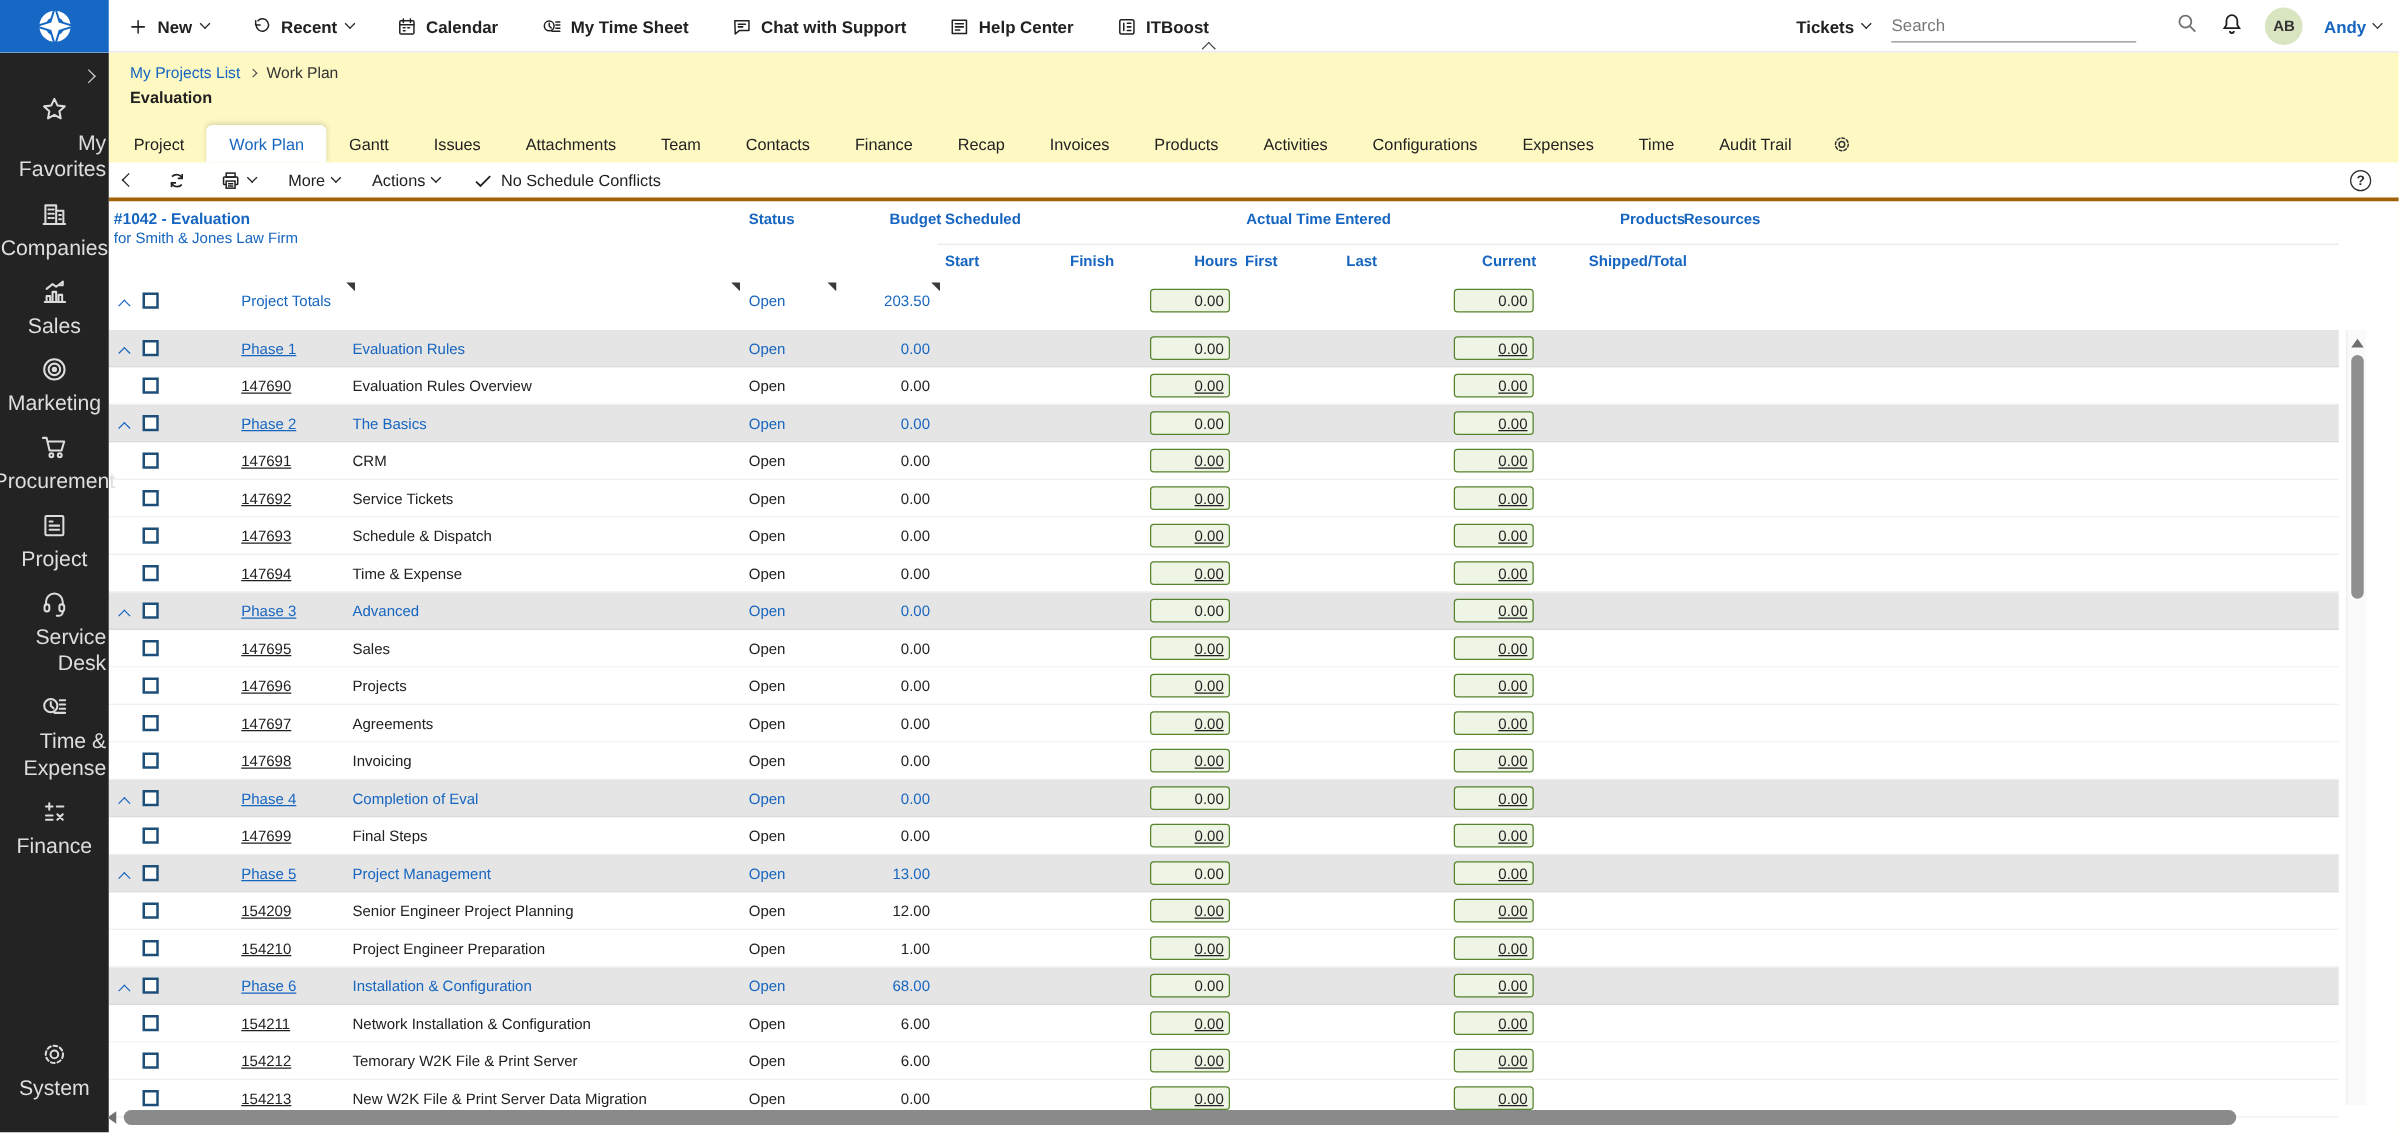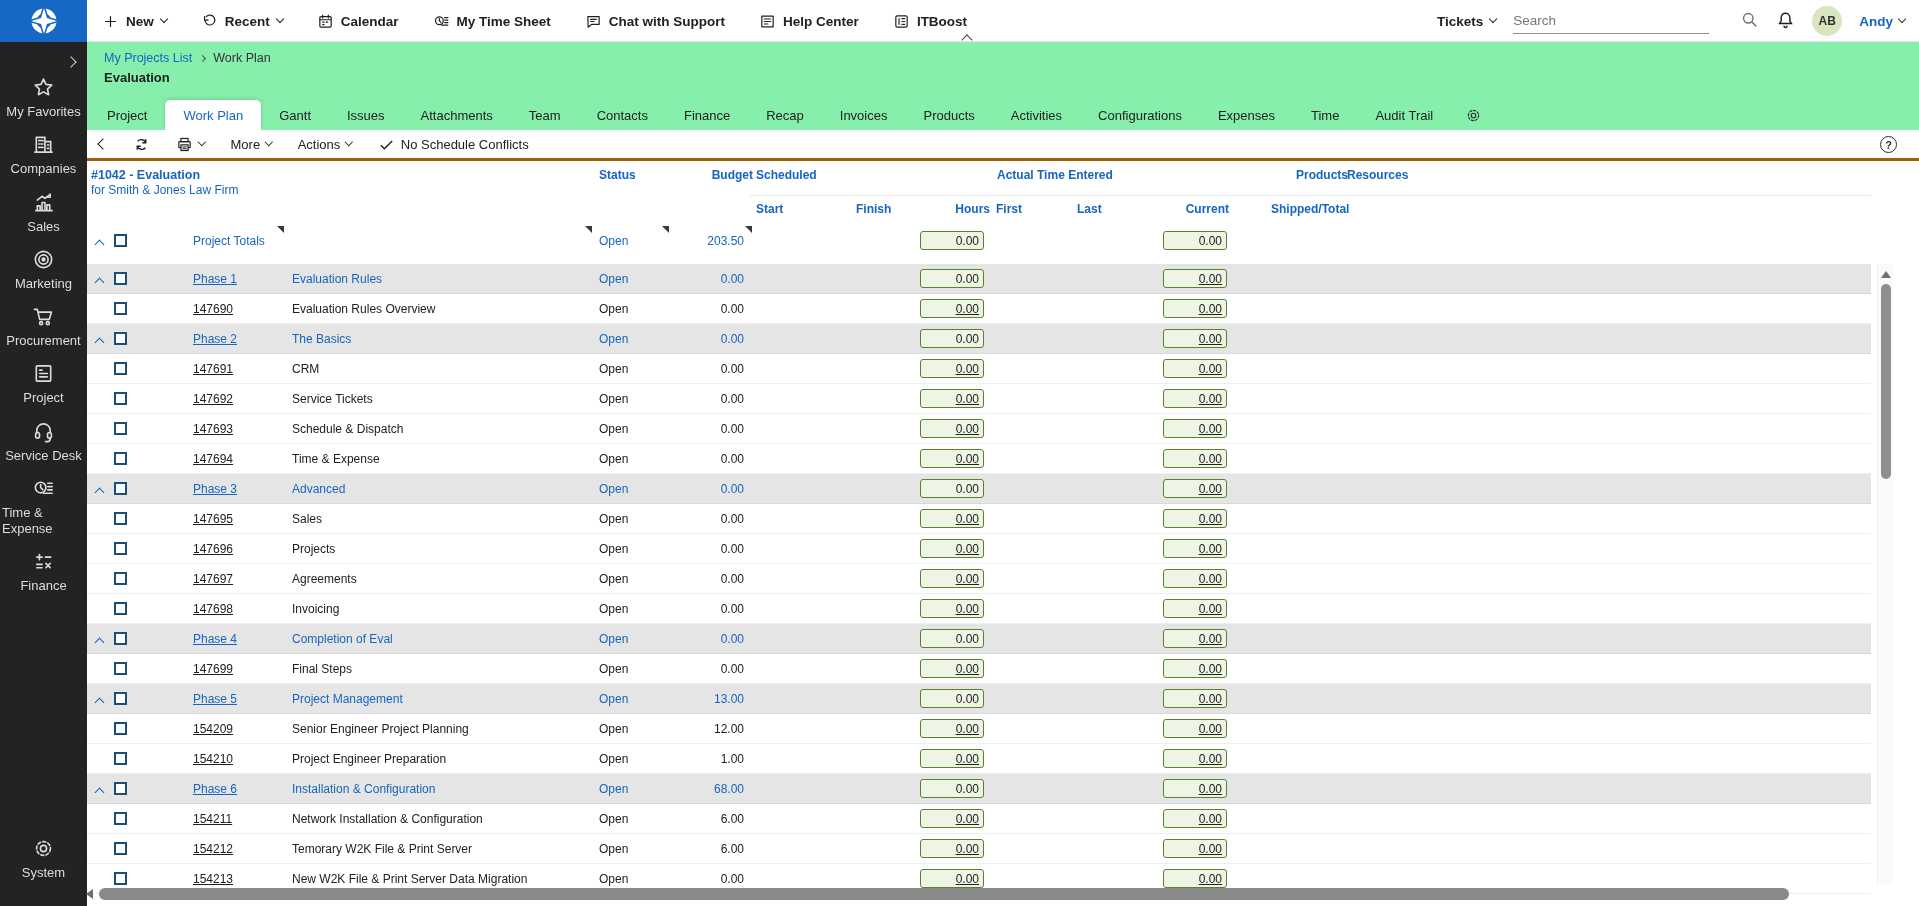--- a/index.html
+++ b/index.html
@@ -27,24 +27,24 @@
 
   #topbar-collapse { position:absolute; left:963px; top:30px; z-index:40; color:#4a4a4a; cursor:pointer; }
   #topbar-collapse .cv { width:8px; height:8px; }
 
   
   #sidebar { position:absolute; left:0; top:42px; width:87px; height:864px; background:var(--sidebar-bg); display:flex; flex-direction:column; align-items:center; z-index:20; }
   #side-expand { align-self:flex-end; margin:10px 12px 6px 0; color:#cfcfcf; cursor:pointer; }
   #side-expand .cv-r { width:8px; height:8px; }
   .side-item { display:flex; flex-direction:column; align-items:center; margin-bottom:13px; cursor:pointer; width:87px; }
   .side-item svg { width:23px; height:23px; color:#dcdcdc; }
-  .side-label { margin-top:5px; font-size:13px; color:#dedede; text-align:left; line-height:1.25; padding:0 2px; }
-
-  
-  #main { position:absolute; left:87px; top:42px; width:1832px; height:864px; background:#86efac; }
+  .side-label { margin-top:5px; font-size:17px; color:#dedede; text-align:right; line-height:1.25; padding:0 2px; }
+
+  
+  #main { position:absolute; left:87px; top:42px; width:1832px; height:864px; background:#fef9c3; }
   #breadcrumb { position:absolute; left:17px; top:9px; display:flex; align-items:center; gap:8px; font-size:12.5px; }
   #breadcrumb .bc-link { color:var(--blue); cursor:pointer; }
   #breadcrumb .cv-r { width:5px; height:5px; color:#555; }
   #breadcrumb .bc-current { color:#333; }
   #page-subtitle { position:absolute; left:17px; top:28px; font-size:13px; font-weight:700; color:#212121; }
 
   #tabstrip { position:absolute; left:2px; top:58px; height:30px; display:flex; align-items:stretch; }
   .tab { padding:0 18px; display:flex; align-items:center; font-size:13px; color:#212121; cursor:pointer; white-space:nowrap; }
   .tab.active { background:#fff; color:var(--blue); font-weight:400; border-radius:5px 5px 0 0; box-shadow:0 -1px 4px rgba(0,0,0,.14); }
   .tab-gear { padding:0 14px; display:flex; align-items:center; cursor:pointer; color:#333; }
@@ -86,21 +86,21 @@
   .row.phase { background:var(--phase-bg); border-bottom:1px solid #d9d9d9; }
   .row.totals { margin-bottom:8px; border-bottom:none; }
   .row.phase .cell, .row.totals .cell { color:var(--blue); }
   .row.task .cell { color:#212121; }
   .cell { position:absolute; top:8px; white-space:nowrap; }
   .c-chev { left:9px; top:11px; color:#4a4a4a; }
   .c-chev .cv-u { width:7px; height:7px; border-width:1.8px; }
   .c-check { left:27px; top:8px; width:13px; height:13px; border:2px solid #1c4e78; background:#fff; cursor:pointer; }
   .c-name { left:106px; }
   .c-name.link { text-decoration:underline; cursor:pointer; }
-  .c-desc { left:205px;text-align:right; }
+  .c-desc { left:195px;text-align:right; }
   .c-desc.bold { font-weight:400; }
   .c-status { left:512px; }
   .c-budget { left:557px; width:100px; text-align:right; }
   .c-shipped { left:1184px; width:74px; text-align:right;margin-top:36px; }
   .ibox { position:absolute; top:5px; width:64px; height:19px; background:var(--input-bg); border:1.5px solid var(--input-border); border-radius:3px; display:flex; align-items:center; justify-content:flex-end; padding-right:4px; color:#212121; font-size:12px; }
   .ibox.i1 { left:833px; }
   .ibox.i2 { left:1076px; }
   .ibox.lnk { text-decoration:underline; }
   .corner-tri { position:absolute; top:0; width:0; height:0; border-top:7px solid #3a3a3a; border-left:7px solid transparent; }
 

